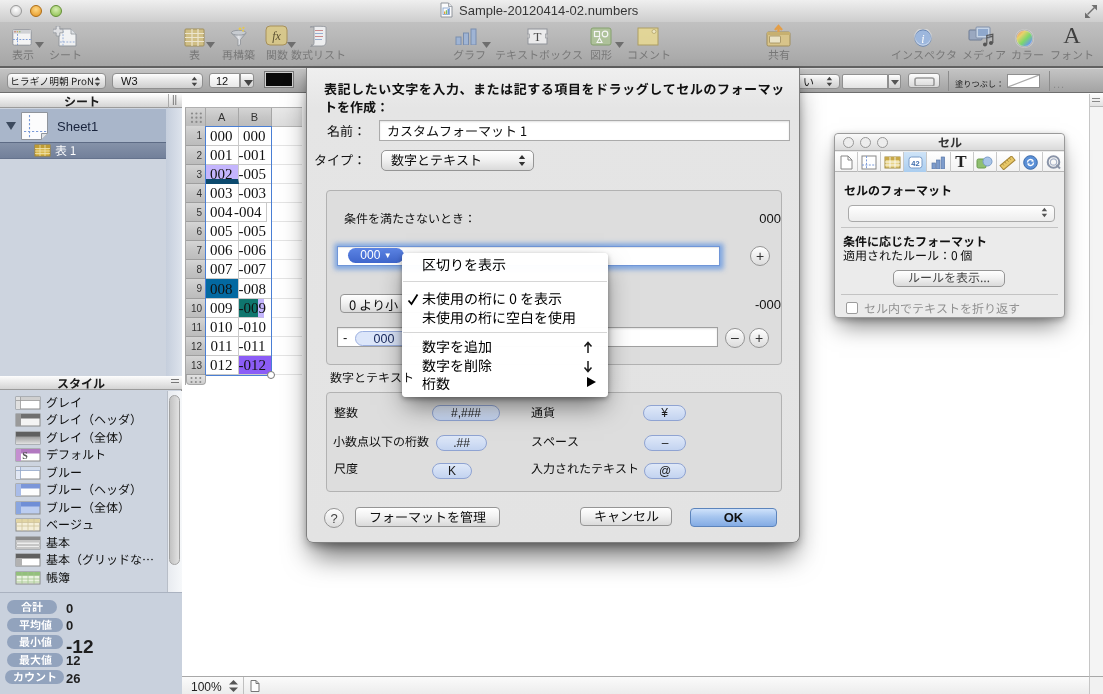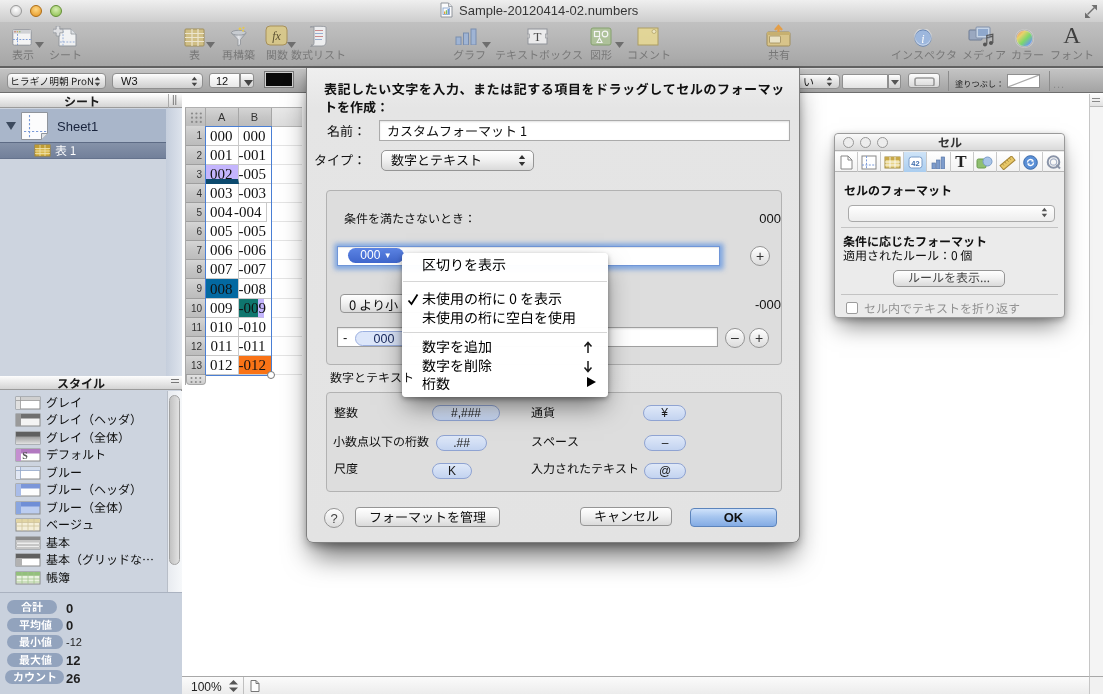--- a/index.html
+++ b/index.html
@@ -298,21 +298,21 @@
 <div class="abs" style="left:169px;top:395px;width:11px;height:170px;background:linear-gradient(90deg,#c2c2c2,#e2e2e2);border:1px solid #a2a2a2;border-radius:6px"></div>
 
 <div class="abs" style="left:0;top:592px;width:182px;height:102px;background:#c9d1dd;border-top:1px solid #aab2c0"></div>
 <div class="abs" style="left:7px;top:600px;width:50px;height:14px;background:#92a3bd;border-radius:7px"></div>
 <div class="abs" style="left:7px;top:617.5px;width:56px;height:14px;background:#92a3bd;border-radius:7px"></div>
 <div class="abs" style="left:7px;top:635px;width:56px;height:14px;background:#92a3bd;border-radius:7px"></div>
 <div class="abs" style="left:7px;top:652.5px;width:56px;height:14px;background:#92a3bd;border-radius:7px"></div>
 <div class="abs" style="left:5px;top:669.5px;width:59px;height:14px;background:#92a3bd;border-radius:7px"></div>
 <div class="abs" style="left:66px;top:600.5px;font-size:13px;font-weight:bold;color:#1e1e1e">0</div>
 <div class="abs" style="left:66px;top:618px;font-size:13px;font-weight:bold;color:#1e1e1e">0</div>
-<div class="abs" style="left:66px;top:635.5px;font-size:11px;font-weight:normal;color:#1e1e1e">-12</div>
+<div class="abs" style="left:66px;top:635.5px;font-size:19px;font-weight:bold;color:#1e1e1e">-12</div>
 <div class="abs" style="left:66px;top:653px;font-size:13px;font-weight:bold;color:#1e1e1e">12</div>
 <div class="abs" style="left:66px;top:670.5px;font-size:13px;font-weight:bold;color:#1e1e1e">26</div>
 
 <div class="abs gridhead" style="left:186px;top:108px;width:20px;height:18.5px"></div>
 <svg class="ic" style="left:189px;top:111px" width="16" height="15">
     <circle cx="3.0" cy="2.5" r="1.1" fill="#8a8a8a"></circle>
     <circle cx="7.4" cy="2.5" r="1.1" fill="#8a8a8a"></circle>
     <circle cx="11.8" cy="2.5" r="1.1" fill="#8a8a8a"></circle>
     <circle cx="3.0" cy="6.7" r="1.1" fill="#8a8a8a"></circle>
     <circle cx="7.4" cy="6.7" r="1.1" fill="#8a8a8a"></circle>
@@ -367,21 +367,21 @@
 <div class="abs gridhead" style="left:186px;top:318px;width:20px;height:19px;font-size:10px;color:#333;text-align:right;padding-right:3px;line-height:19px">11</div>
 <div class="abs cellnum" style="left:206px;top:318px;width:32.5px;height:19px;background:#fff;border-right:1px solid #c9c9c9;border-bottom:1px solid #c9c9c9;line-height:19px">010</div>
 <div class="abs cellnum" style="left:238.5px;top:318px;width:33.0px;height:19px;background:#fff;border-right:1px solid #c9c9c9;border-bottom:1px solid #c9c9c9;line-height:19px">-010</div>
 <div class="abs" style="left:271.5px;top:318px;width:30.5px;height:19px;border-bottom:1px solid #e4e4e4"></div>
 <div class="abs gridhead" style="left:186px;top:337px;width:20px;height:19px;font-size:10px;color:#333;text-align:right;padding-right:3px;line-height:19px">12</div>
 <div class="abs cellnum" style="left:206px;top:337px;width:32.5px;height:19px;background:#fff;border-right:1px solid #c9c9c9;border-bottom:1px solid #c9c9c9;line-height:19px">011</div>
 <div class="abs cellnum" style="left:238.5px;top:337px;width:33.0px;height:19px;background:#fff;border-right:1px solid #c9c9c9;border-bottom:1px solid #c9c9c9;line-height:19px">-011</div>
 <div class="abs" style="left:271.5px;top:337px;width:30.5px;height:19px;border-bottom:1px solid #e4e4e4"></div>
 <div class="abs gridhead" style="left:186px;top:356px;width:20px;height:19px;font-size:10px;color:#333;text-align:right;padding-right:3px;line-height:19px">13</div>
 <div class="abs cellnum" style="left:206px;top:356px;width:32.5px;height:19px;background:#fff;border-right:1px solid #c9c9c9;border-bottom:1px solid #c9c9c9;line-height:19px">012</div>
-<div class="abs cellnum" style="left:238.5px;top:356px;width:33.0px;height:19px;background:#f97316;border-right:1px solid #c9c9c9;border-bottom:1px solid #c9c9c9;line-height:19px">-012</div>
+<div class="abs cellnum" style="left:238.5px;top:356px;width:33.0px;height:19px;background:#8b5cf6;border-right:1px solid #c9c9c9;border-bottom:1px solid #c9c9c9;line-height:19px">-012</div>
 <div class="abs" style="left:271.5px;top:356px;width:30.5px;height:19px;border-bottom:1px solid #e4e4e4"></div>
 <div class="abs" style="left:185px;top:108px;width:1px;height:277px;background:#a6a6a6"></div>
 <div class="abs" style="left:185px;top:107px;width:117px;height:1px;background:#b0b0b0"></div>
 <div class="abs" style="left:204.5px;top:125.5px;width:67.5px;height:250.5px;border:1.5px solid #4a7fd4"></div>
 <div class="abs" style="left:186px;top:375px;width:20px;height:10px;background:linear-gradient(#e2e2e2,#cecece);border:1px solid #a8a8a8;border-top:none;border-radius:0 0 4px 4px"></div>
 <svg class="ic" style="left:189px;top:376px" width="16" height="9">
     <circle cx="2.5" cy="2" r="1" fill="#8a8a8a"></circle>
     <circle cx="6.9" cy="2" r="1" fill="#8a8a8a"></circle>
     <circle cx="11.3" cy="2" r="1" fill="#8a8a8a"></circle>
     <circle cx="2.5" cy="6" r="1" fill="#8a8a8a"></circle>

